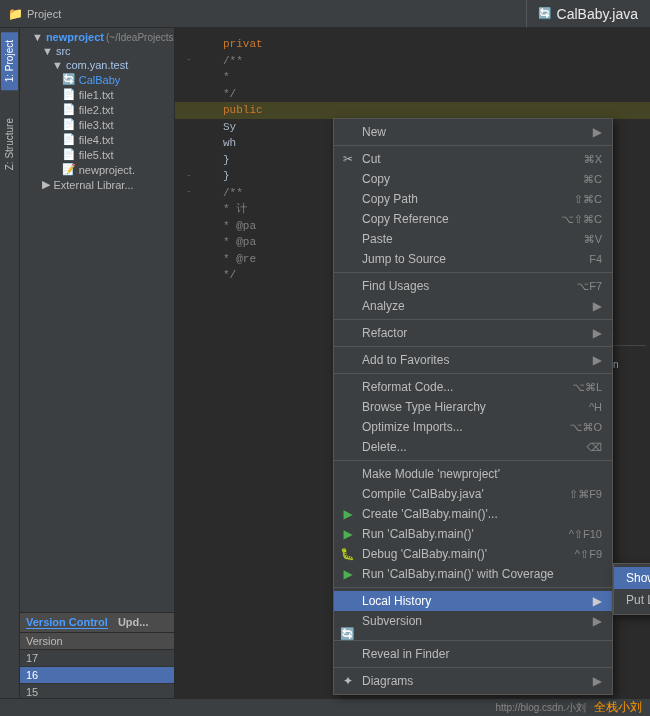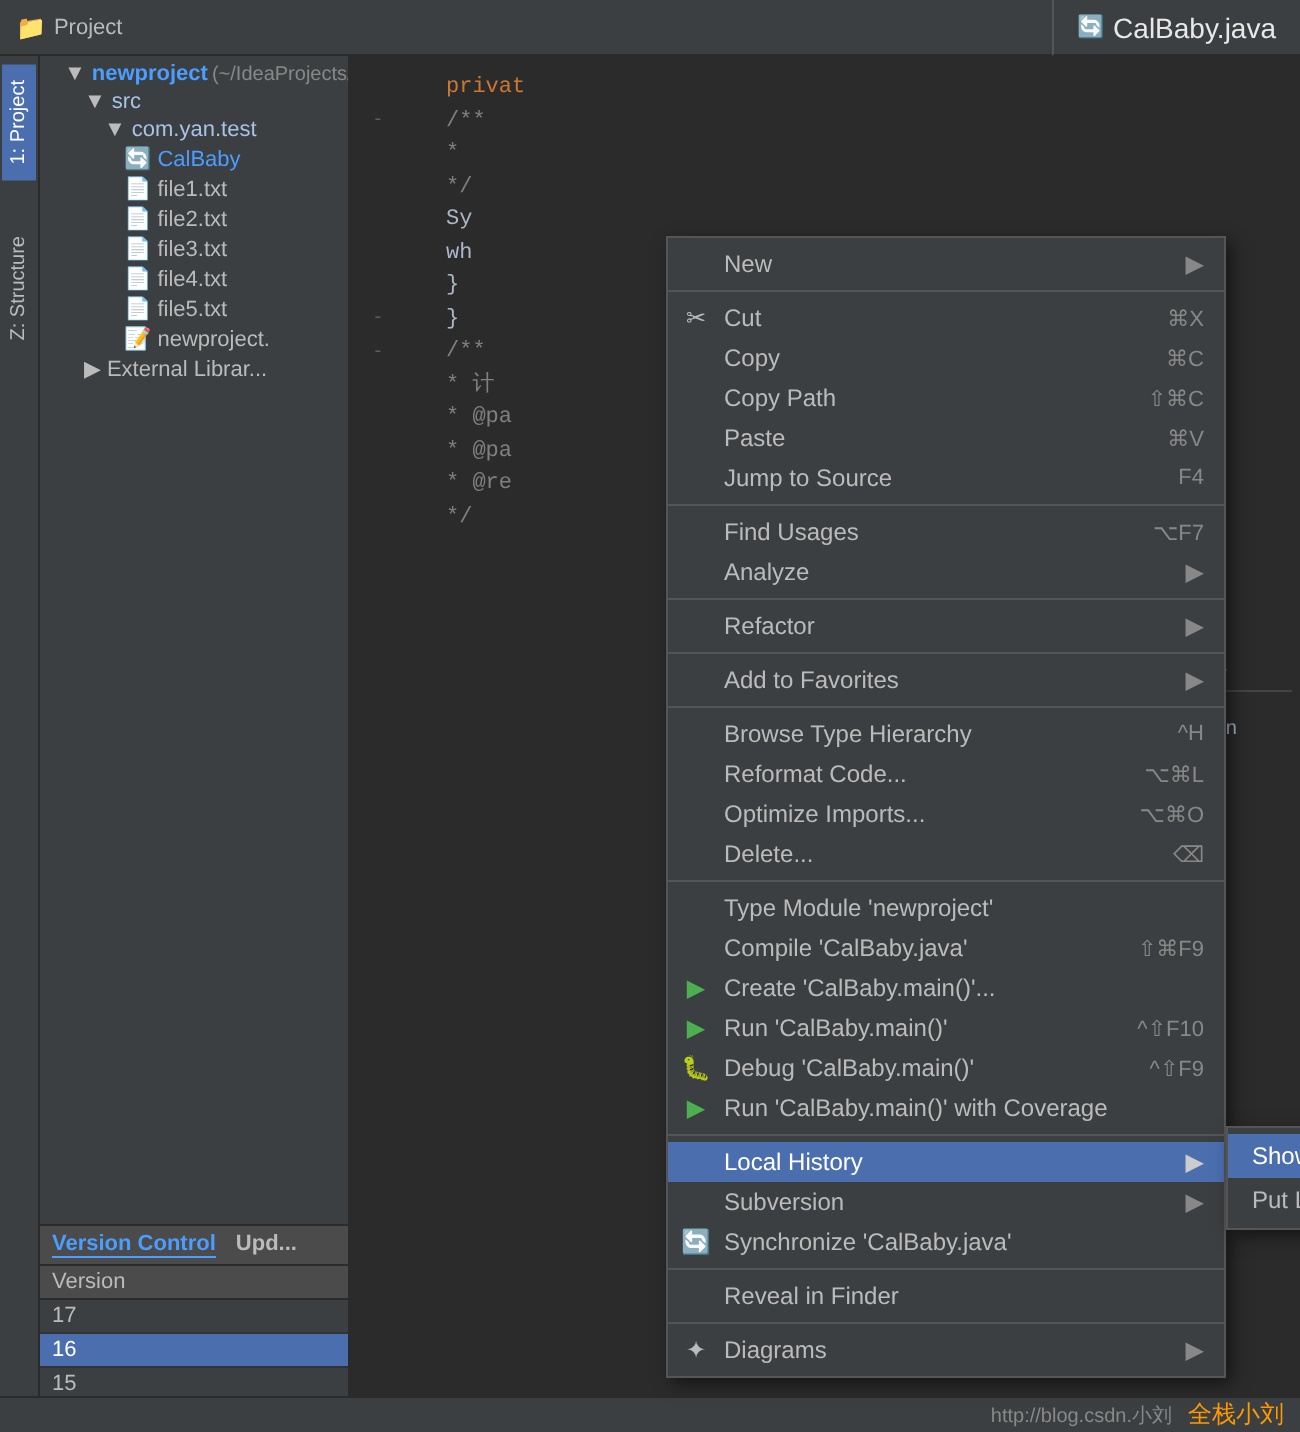--- a/index.html
+++ b/index.html
@@ -379,20 +379,25 @@
       <div class="code-line">
         <span class="gutter"></span>
         <span class="line-num"></span>
         <span class="cmt"> *</span>
       </div>
       <div class="code-line">
         <span class="gutter"></span>
         <span class="line-num"></span>
         <span class="cmt"> */</span>
       </div>
+      <div class="code-line highlight-line">
+        <span class="gutter"></span>
+        <span class="line-num"></span>
+        <span class="kw-public">public</span>
+      </div>
       <div class="code-line">
         <span class="gutter"></span>
         <span class="line-num"></span>
         <span style="color:#a9b7c6;">    Sy</span>
       </div>
       <div class="code-line">
         <span class="gutter"></span>
         <span class="line-num"></span>
         <span style="color:#a9b7c6;">    wh</span>
       </div>
@@ -470,20 +475,25 @@
         <span>Copy</span>
         <span class="shortcut">⌘C</span>
       </div>
       <div class="menu-item">
         <span class="icon-area"></span>
         <span>Copy Path</span>
         <span class="shortcut">⇧⌘C</span>
       </div>
       <div class="menu-item">
         <span class="icon-area"></span>
+        <span>Copy Reference</span>
+        <span class="shortcut">⌥⇧⌘C</span>
+      </div>
+      <div class="menu-item">
+        <span class="icon-area"></span>
         <span>Paste</span>
         <span class="shortcut">⌘V</span>
       </div>
       <div class="menu-item">
         <span class="icon-area"></span>
         <span>Jump to Source</span>
         <span class="shortcut">F4</span>
       </div>
       <div class="menu-separator"></div>
       <div class="menu-item">
@@ -504,42 +514,42 @@
       </div>
       <div class="menu-separator"></div>
       <div class="menu-item">
         <span class="icon-area"></span>
         <span>Add to Favorites</span>
         <span class="arrow">▶</span>
       </div>
       <div class="menu-separator"></div>
       <div class="menu-item">
         <span class="icon-area"></span>
+        <span>Reformat Code...</span>
+        <span class="shortcut">⌥⌘L</span>
+      </div>
+      <div class="menu-item">
+        <span class="icon-area"></span>
         <span>Browse Type Hierarchy</span>
         <span class="shortcut">^H</span>
       </div>
       <div class="menu-item">
         <span class="icon-area"></span>
-        <span>Reformat Code...</span>
-        <span class="shortcut">⌥⌘L</span>
-      </div>
-      <div class="menu-item">
-        <span class="icon-area"></span>
         <span>Optimize Imports...</span>
         <span class="shortcut">⌥⌘O</span>
       </div>
       <div class="menu-item">
         <span class="icon-area"></span>
         <span>Delete...</span>
         <span class="shortcut">⌫</span>
       </div>
       <div class="menu-separator"></div>
       <div class="menu-item">
         <span class="icon-area"></span>
-        <span>Type Module 'newproject'</span>
+        <span>Make Module 'newproject'</span>
       </div>
       <div class="menu-item">
         <span class="icon-area"></span>
         <span>Compile 'CalBaby.java'</span>
         <span class="shortcut">⇧⌘F9</span>
       </div>
       <div class="menu-item">
         <span class="icon-area" style="color:#4caf50;">▶</span>
         <span>Create 'CalBaby.main()'...</span>
       </div>
@@ -563,21 +573,20 @@
         <span>Local History</span>
         <span class="arrow" style="color:#ccc;">▶</span>
       </div>
       <div class="menu-item">
         <span class="icon-area"></span>
         <span>Subversion</span>
         <span class="arrow">▶</span>
       </div>
       <div class="menu-item">
         <span class="icon-area" style="color:#4b9dff;">🔄</span>
-        <span>Synchronize 'CalBaby.java'</span>
       </div>
       <div class="menu-separator"></div>
       <div class="menu-item">
         <span class="icon-area"></span>
         <span>Reveal in Finder</span>
       </div>
       <div class="menu-separator"></div>
       <div class="menu-item">
         <span class="icon-area">✦</span>
         <span>Diagrams</span>

